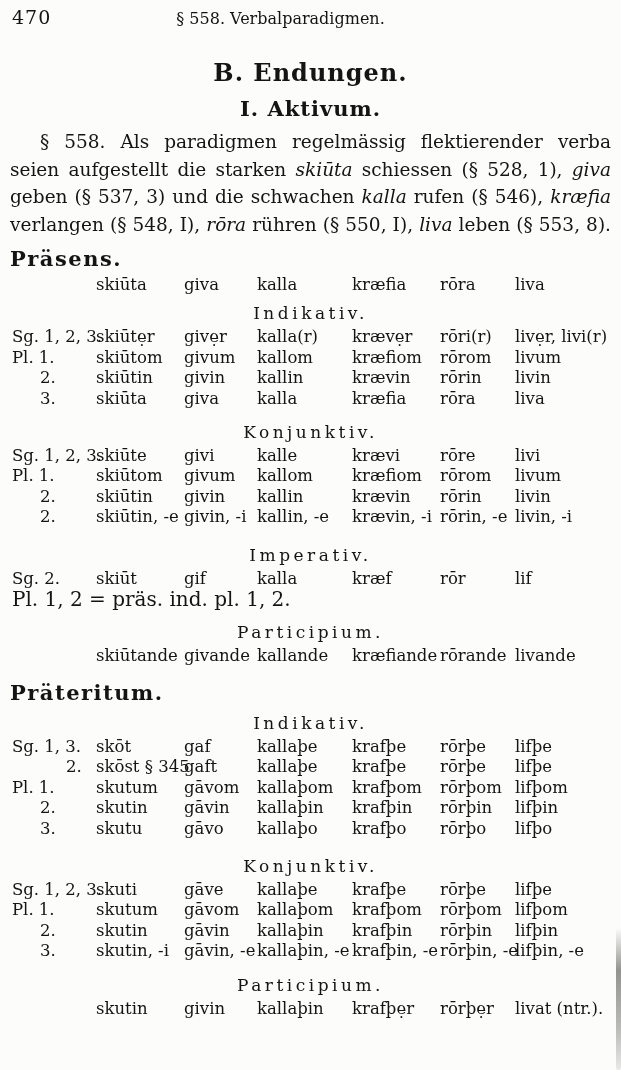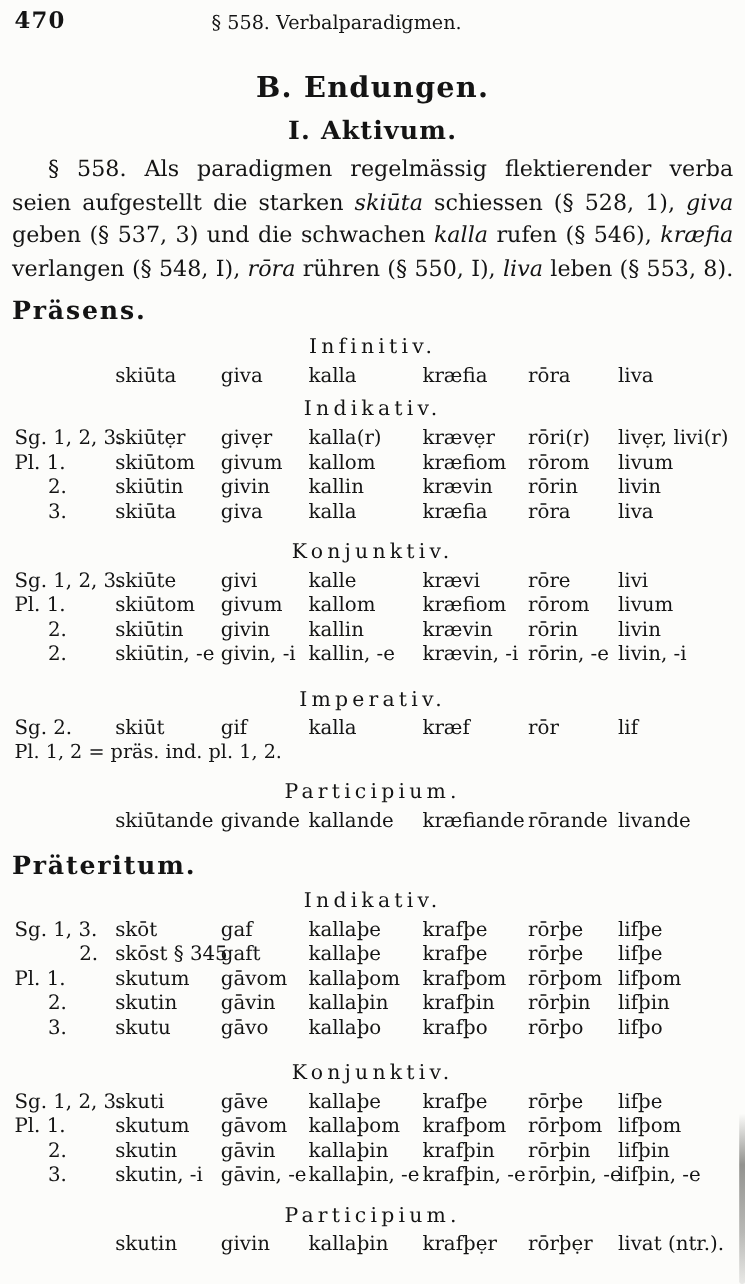--- a/index.html
+++ b/index.html
@@ -4,41 +4,41 @@
 <style>
   html,body{margin:0;padding:0;}
   body{
     width:621px;height:1070px;overflow:hidden;position:relative;
     background:#fcfcfa;color:#141414;
     font-family:"DejaVu Serif", serif;
     -webkit-font-smoothing:antialiased;
   }
   .content{padding:6px 10px 0 10px;position:relative;}
   .pagehead{position:relative;height:26px;}
-  .pageno{position:absolute;left:2px;top:0;font-size:19px;font-weight:bold;letter-spacing:1px;}
+  .pageno{position:absolute;left:2px;top:0;font-size:19px;font-weight:normal;letter-spacing:1px;}
   .running{position:absolute;left:0;right:60px;text-align:center;top:3px;font-size:16px;}
   .h-main{text-align:center;font-size:24px;font-weight:bold;margin-top:26px;letter-spacing:1px;}
   .h-sub{text-align:center;font-size:21px;font-weight:bold;margin-top:9px;letter-spacing:1px;}
   .intro{margin-top:7px;font-size:18.5px;line-height:27.5px;}
   .intro-line{text-align:justify;text-align-last:justify;white-space:nowrap;}
   .intro-line.first{text-indent:30px;}
   .it{font-style:italic;}
   .h1x{font-size:21px;font-weight:bold;letter-spacing:1.5px;margin-top:9px;}
   .h2x{text-align:center;font-size:17px;letter-spacing:3.5px;margin-top:9px;}
   .ptable{margin-top:4px;}
   .prow{
     display:grid;
     grid-template-columns:86px 88px 73px 95px 88px 75px auto;
     font-size:16.5px;line-height:20.4px;white-space:nowrap;
   }
   .prow span{overflow:visible;}
   .rlabel{padding-left:2px;}
   .rlabel.ind1{padding-left:30px;}
   .rlabel.ind2{padding-left:56px;}
-  .notex{font-size:16px;line-height:20.4px;padding-left:2px;}
+  .notex{font-size:20px;line-height:20.4px;padding-left:2px;}
   .gap-sm{margin-top:8px;}
   .gap-md{margin-top:13px;}
   .gap-lg{margin-top:17px;}
   .edge-smudge{
     position:absolute;right:0;top:928px;width:5px;height:142px;
     background:linear-gradient(to bottom, rgba(60,60,55,0), rgba(60,60,55,.55) 30%, rgba(60,60,55,.35) 70%, rgba(60,60,55,.1));
     border-radius:2px;
   }
 </style>
 </head>
@@ -56,21 +56,20 @@
 
   <div class="intro" id="intro">
       <div class="intro-line first"><span>§ 558.  Als paradigmen regelmässig flektierender verba</span></div>
       <div class="intro-line"><span>seien aufgestellt die starken </span><span class="it">skiūta</span><span> schiessen (§ 528, 1), </span><span class="it">giva</span></div>
       <div class="intro-line"><span>geben (§ 537, 3) und die schwachen </span><span class="it">kalla</span><span> rufen (§ 546), </span><span class="it">kræfia</span></div>
       <div class="intro-line"><span>verlangen (§ 548, I), </span><span class="it">rōra</span><span> rühren (§ 550, I), </span><span class="it">liva</span><span> leben (§ 553, 8).</span></div>
     </div>
 
   <div id="sections">
       <div class="h1x gap-sm">Präsens.</div>
-      <div class="h2x gap-sm">Infinitiv.</div>
       <div class="ptable">
         <div class="prow">
           <span class="rlabel"></span>
           <span>skiūta</span>
           <span>giva</span>
           <span>kalla</span>
           <span>kræfia</span>
           <span>rōra</span>
           <span>liva</span>
         </div>

